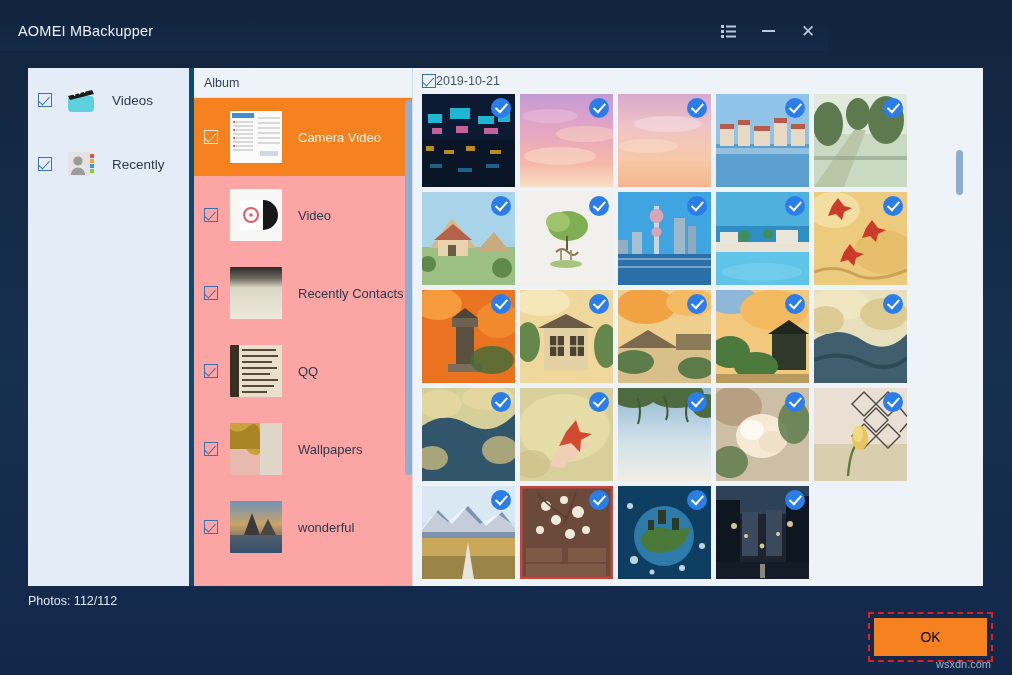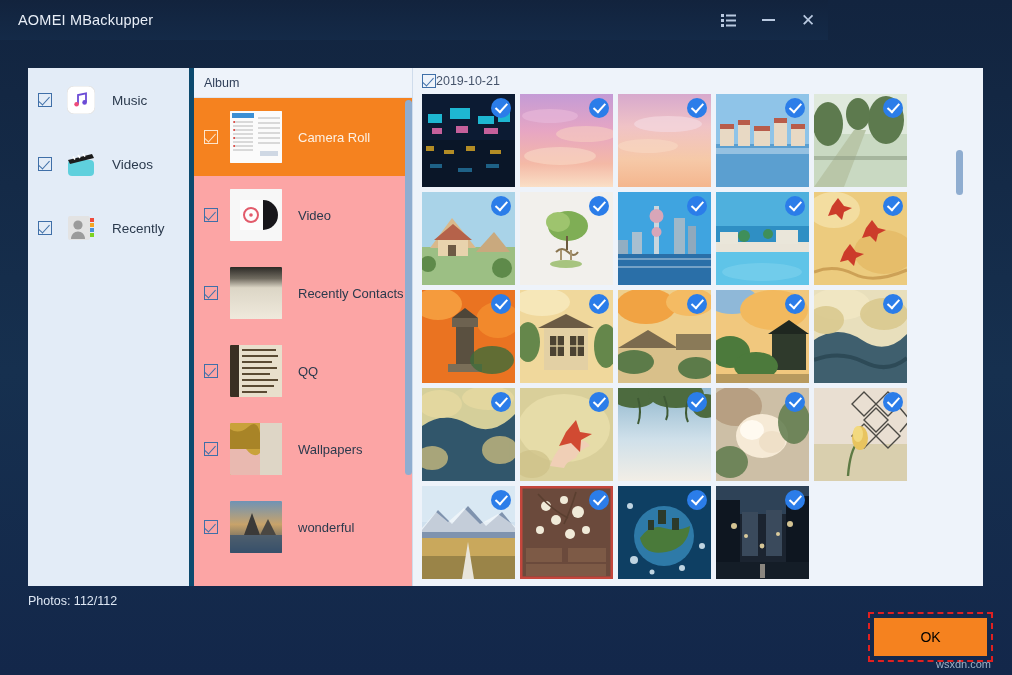--- a/index.html
+++ b/index.html
@@ -8,21 +8,21 @@
     font-family: "Liberation Sans", sans-serif;
     background: #132847;
   }
   .app {
     position: relative; width: 1012px; height: 675px;
     background: linear-gradient(180deg,#12243f 0%, #16304f 55%, #13274a 100%);
   }
 
   
   .titlebar {
-    position: absolute; left: 0; top: 0; width: 828px; height: 40px;
+    position: absolute; left: 0; top: 11px; width: 828px; height: 40px;
     background: linear-gradient(180deg,#12233d 0%, #142a48 100%);
     display: flex; align-items: center;
   }
   .title-text {
     margin-left: 18px; color: #e8eef7; font-size: 14.5px; letter-spacing: .2px;
   }
   .win-ctrls { margin-left: auto; display: flex; align-items: center; }
   .win-btn {
     width: 40px; height: 40px; display: flex; align-items: center; justify-content: center;
     color: #b9c9e0; cursor: pointer;
@@ -139,32 +139,20 @@
         <span class="ic-close">✕</span>
       </div>
     </div>
   </div>
 
   <div class="panel">
 
     <div class="cats">
 
 
-      <div class="cat">
-        <span class="cb"></span>
-        <span class="thumb-ic">
-          <svg width="28" height="28" viewBox="0 0 28 28">
-            <rect width="28" height="28" rx="7" fill="#ffffff" stroke="#e2e2e2"></rect>
-            <path d="M11 18V9l8-1.6V16" stroke="#6b4bd6" stroke-width="1.8" fill="none"></path>
-            <circle cx="9.6" cy="18.2" r="2.3" fill="#ef4b7b"></circle>
-            <circle cx="17.6" cy="16.4" r="2.3" fill="#6b4bd6"></circle>
-          </svg>
-        </span>
-        <span class="lbl">Music</span>
-      </div>
 
       <div class="cat">
         <span class="cb"></span>
         <span class="thumb-ic">
           <svg width="28" height="28" viewBox="0 0 28 28">
             <rect x="1" y="10" width="26" height="16" rx="4" fill="#5fd0dd"></rect>
             <path d="M1 10 L25 4 L27 8 L3 14Z" fill="#1b1b1b"></path>
             <path d="M6 6.5l2 3M11 5l2 3M16 3.6l2 3" stroke="#fff" stroke-width="1.6"></path>
           </svg>
         </span>
@@ -217,21 +205,21 @@
               </g>
               <g fill="#e0504a">
                 <rect x="3.4" y="10" width="1.6" height="2"></rect>
                   <rect x="3.4" y="18" width="1.6" height="2"></rect>
                 <rect x="3.4" y="26" width="1.6" height="2"></rect>
                   <rect x="3.4" y="34" width="1.6" height="2"></rect>
               </g>
               <rect x="30" y="40" width="18" height="5" fill="#cfd8e4"></rect>
             </svg>
           </span>
-          <span class="lbl">Camera Roll</span>
+          <span class="lbl">Camera Video</span>
         </div>
 
         <div class="album">
           <span class="cb"></span>
           <span class="th">
             <svg class="g" viewBox="0 0 52 52" preserveAspectRatio="none">
               <rect width="52" height="52" fill="#f7f7f7"></rect>
               <circle cx="33" cy="26" r="15" fill="#17161a"></circle>
               <rect x="10" y="11" width="23" height="30" fill="#fdfdfd"></rect>
               <circle cx="21" cy="26" r="7" fill="none" stroke="#e25b6b" stroke-width="2"></circle>

